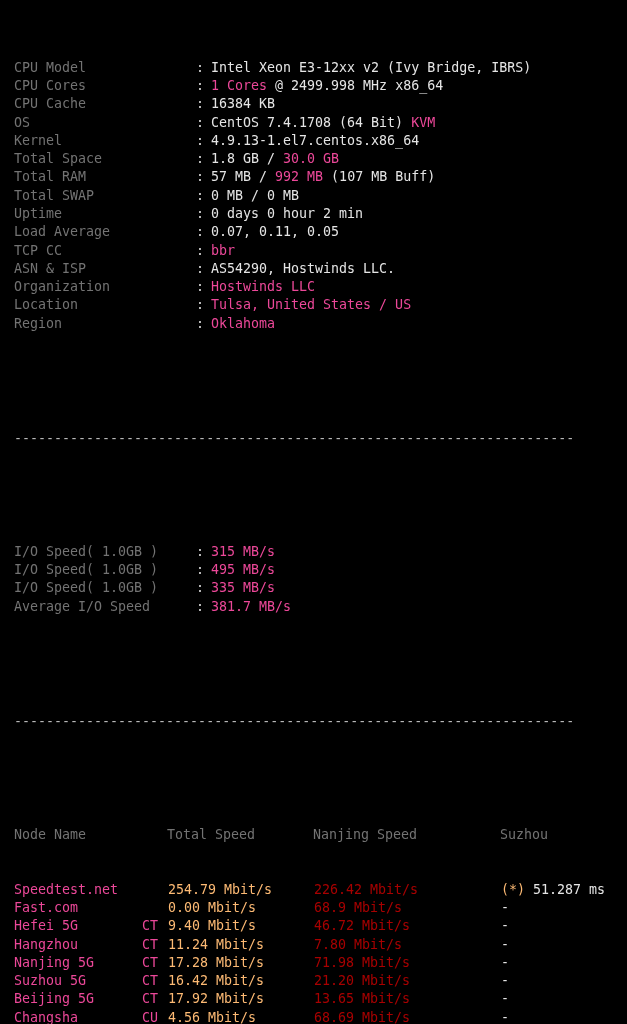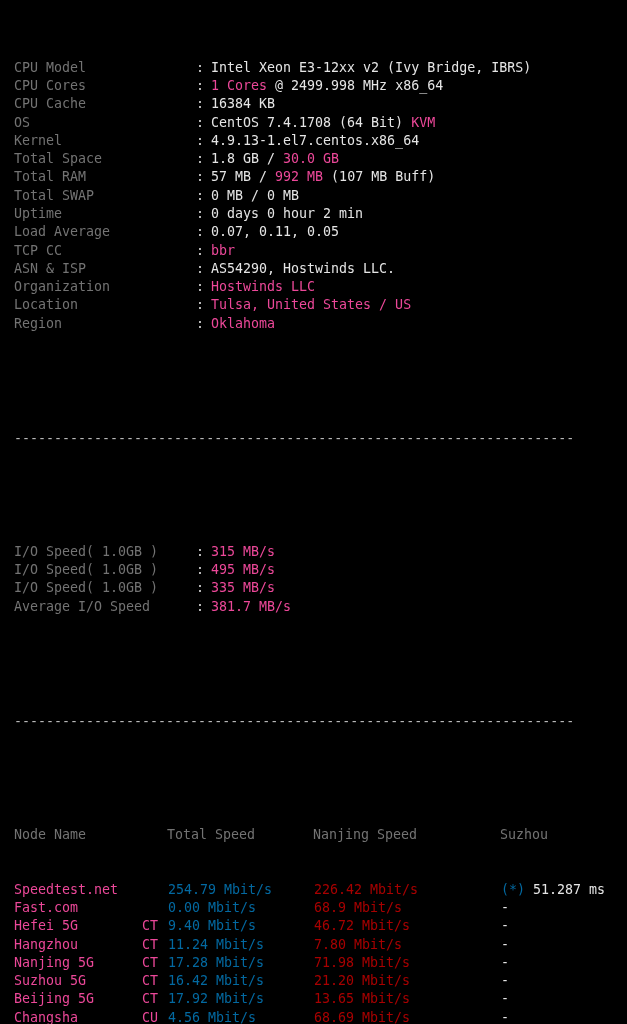--- a/index.html
+++ b/index.html
@@ -21,21 +21,21 @@
   #terminal {
     padding: 4px 0 0 14px;
     white-space: pre;
   }
 
   
   .c-label   { color: #737373; }           
   .c-colon   { color: #d8d8d8; }
   .c-cyan    { color: #e5e5e5; }           
   .c-yellow  { color: #ec4899; }           
-  .c-green   { color: #0369a1; }           
+  .c-green   { color: #fdba74; }           
   .c-red     { color: #a80000; }           
   .c-sep     { color: #b8b8b8; }
 
   .row { display: block; height: 18.28px; }
 
   
   .info-label { display: inline-block; width: 182px; }
   .info-sep   { display: inline-block; width: 15px; }
 
   

